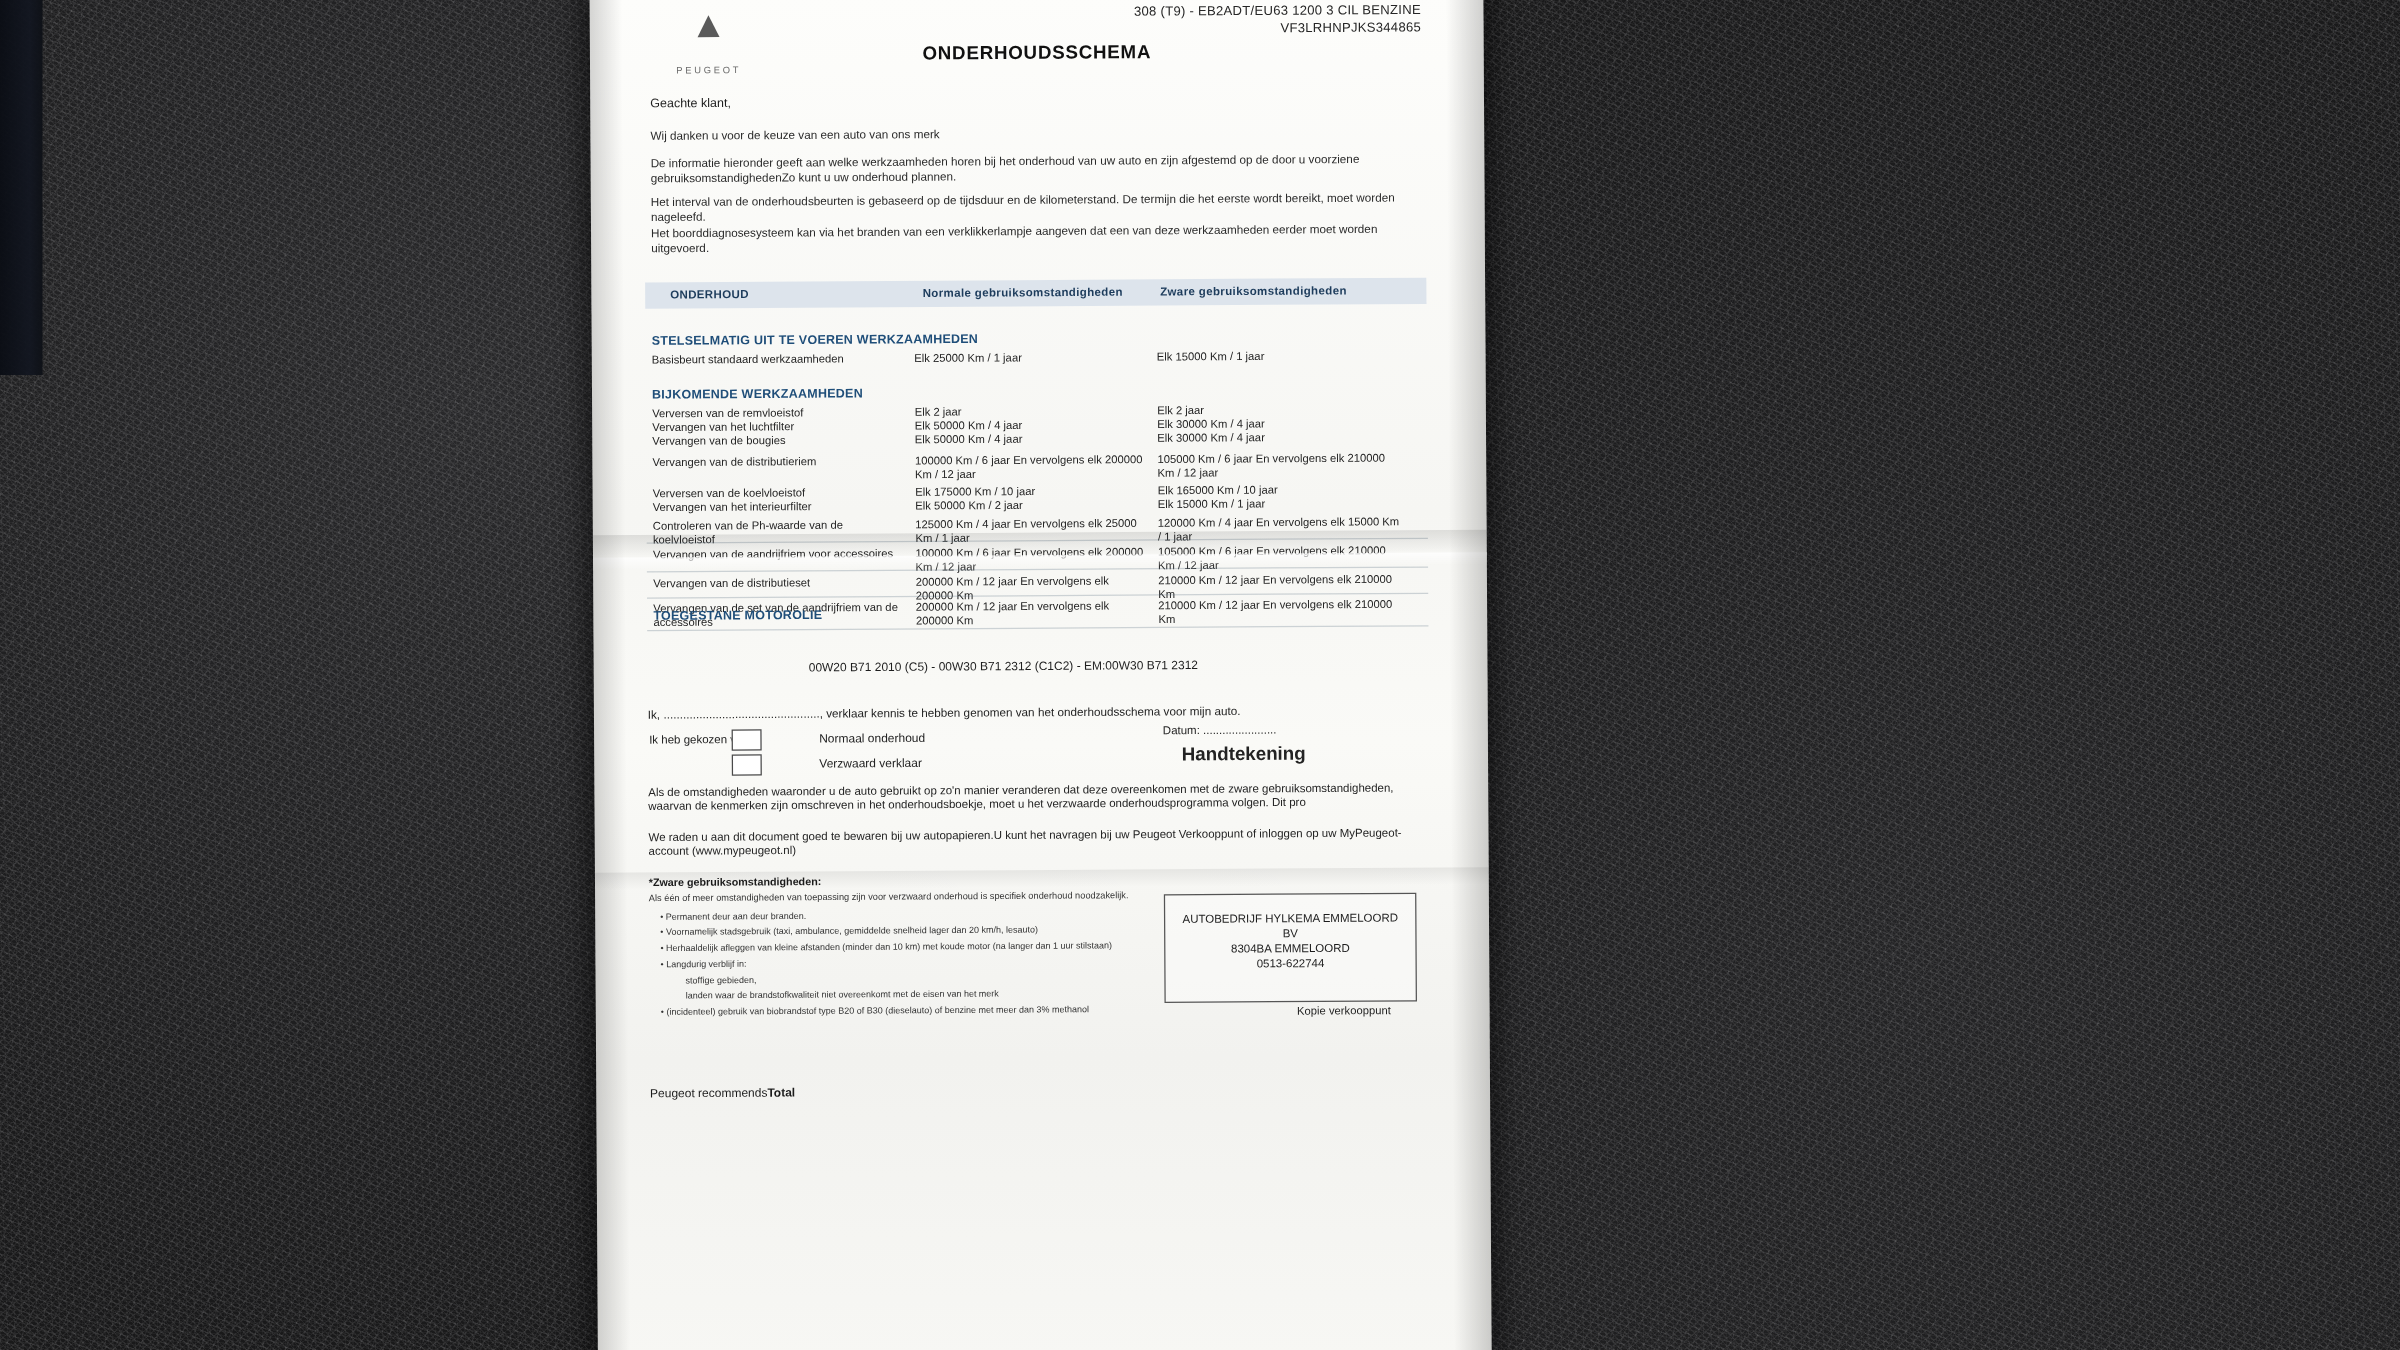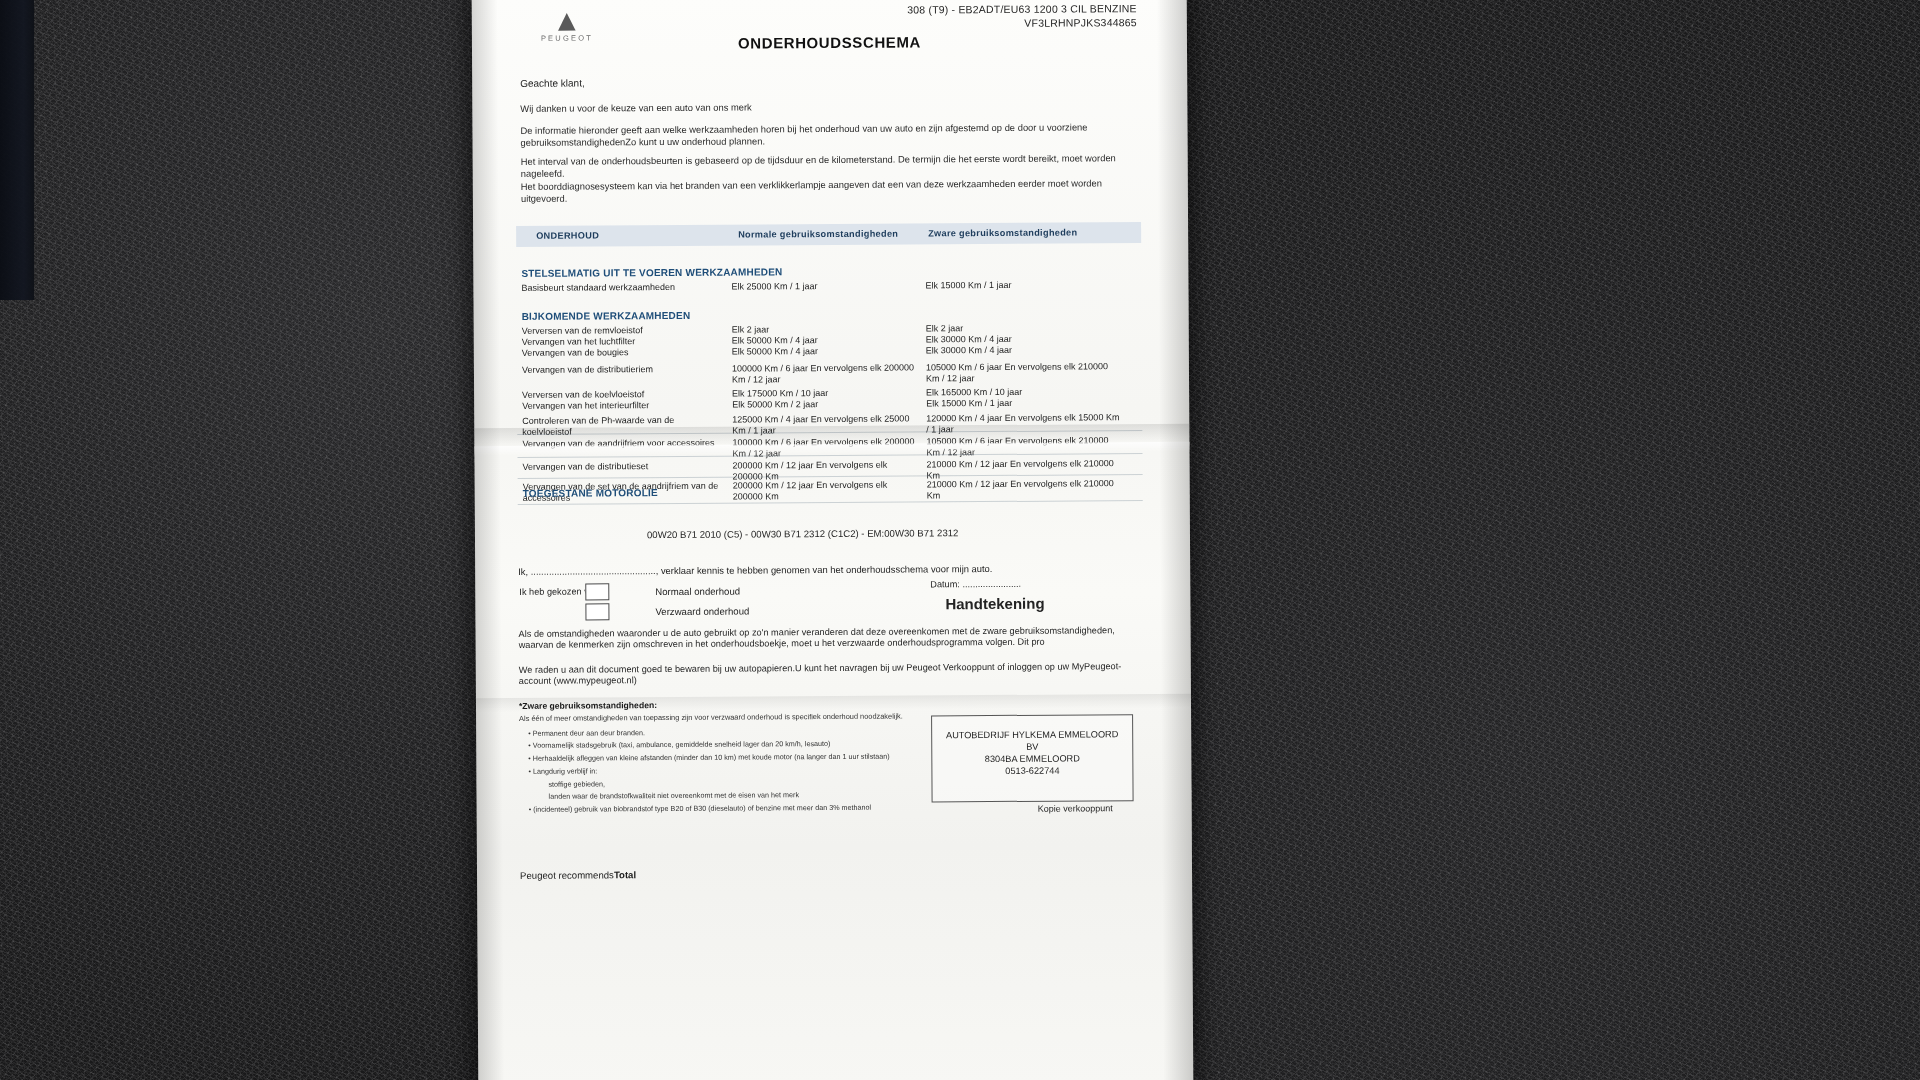--- a/index.html
+++ b/index.html
@@ -51,21 +51,21 @@
   #fold2{top:448px;height:10px;background:linear-gradient(180deg,rgba(255,255,255,.8),rgba(0,0,0,0));}
   #fold3{top:700px;height:14px;background:linear-gradient(180deg,rgba(0,0,0,.07),rgba(0,0,0,0));}
   #shadow-left{position:absolute;left:0;top:0;bottom:0;width:26px;background:linear-gradient(90deg,rgba(0,0,0,.16),rgba(0,0,0,0));}
   #shadow-right{position:absolute;right:0;top:0;bottom:0;width:30px;background:linear-gradient(270deg,rgba(0,0,0,.18),rgba(0,0,0,0));}
 
   .inner{position:absolute;left:0;top:0;width:715px;height:1090px;}
 
   
   #logo{position:absolute;left:62px;top:10px;width:66px;text-align:center;color:#555;}
   #logo .lion{font-size:30px;line-height:26px;color:#5a5a5a;}
-  #logo .word{font-size:7.5px;letter-spacing:2.2px;color:#6a6a6a;margin-top:0;}
+  #logo .word{font-size:7.5px;letter-spacing:2.2px;color:#6a6a6a;margin-top:18px;}
   #veh-line1{position:absolute;right:50px;top:8px;font-size:10.5px;color:#262626;letter-spacing:.2px;white-space:nowrap;}
   #veh-line2{position:absolute;right:50px;top:22px;font-size:10.5px;color:#262626;letter-spacing:.2px;white-space:nowrap;}
   #doc-title{position:absolute;left:0;right:0;top:38px;text-align:center;font-size:15px;font-weight:bold;letter-spacing:.6px;color:#111;}
 
   #salutation{position:absolute;left:48px;top:80px;font-size:10px;color:#1d1d1d;}
 
   .para{position:absolute;left:48px;width:600px;font-size:9.4px;line-height:11.6px;color:#2a2a2a;}
   #p1{top:105px;}
   #p2{top:127px;}
   #p3{top:158px;}
@@ -215,21 +215,21 @@
     <div class="rowline" style="top:506px"></div>
 
     <div class="sec-title" id="sec3">TOEGESTANE MOTOROLIE</div>
     <div id="oil-line">00W20 B71 2010 (C5) - 00W30 B71 2312 (C1C2) - EM:00W30 B71 2312</div>
 
     <div id="decl">Ik, ................................................, verklaar kennis te hebben genomen van het onderhoudsschema voor mijn auto.</div>
     <div id="choice-label">Ik heb gekozen voor:</div>
     <div class="cb" id="cb1"></div>
     <div class="cb" id="cb2"></div>
     <div class="cb-lab" id="cb1l">Normaal onderhoud</div>
-    <div class="cb-lab" id="cb2l">Verzwaard onderhoud</div>
+    <div class="cb-lab" id="cb2l">Verzwaard verklaar</div>
     <div id="datum">Datum: .......................</div>
     <div id="handtek">Handtekening</div>
 
     <div id="p5">Als de omstandigheden waaronder u de auto gebruikt op zo'n manier veranderen dat deze overeenkomen met de zware gebruiksomstandigheden, waarvan de kenmerken zijn omschreven in het onderhoudsboekje, moet u het verzwaarde onderhoudsprogramma volgen. Dit pro</div>
     <div id="p6">We raden u aan dit document goed te bewaren bij uw autopapieren.U kunt het  navragen bij  uw Peugeot Verkooppunt of inloggen op uw MyPeugeot-account (www.mypeugeot.nl)</div>
 
     <div id="foot-title">*Zware gebruiksomstandigheden:</div>
     <div id="foot-intro">Als één of meer omstandigheden van toepassing zijn voor verzwaard onderhoud is specifiek onderhoud noodzakelijk.</div>
     <div class="bullet" style="top:731px">• Permanent deur aan deur branden.</div>
     <div class="bullet" style="top:743px">• Voornamelijk stadsgebruik (taxi, ambulance, gemiddelde snelheid lager dan 20 km/h, lesauto)</div>

